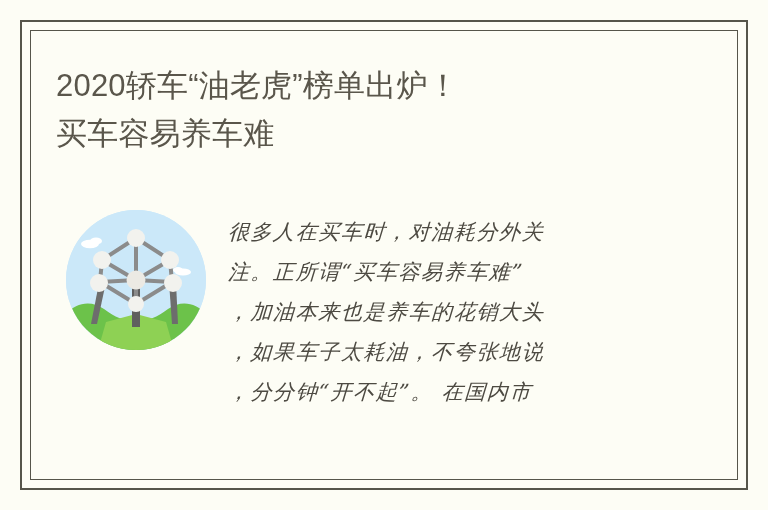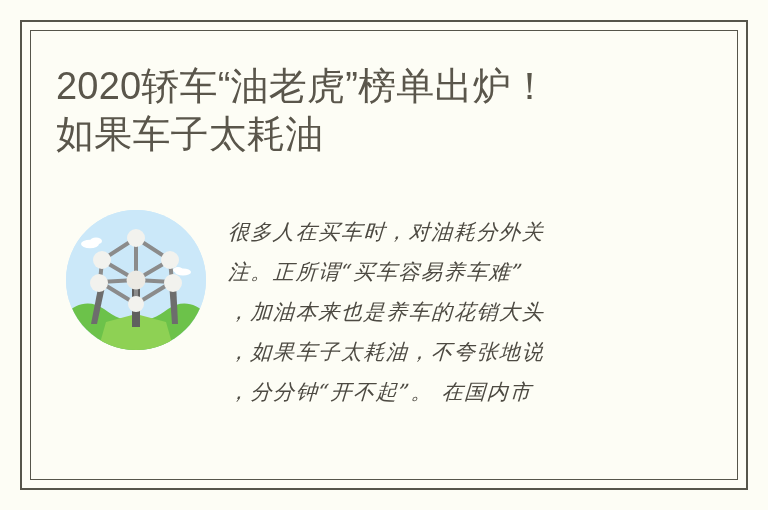--- a/index.html
+++ b/index.html
@@ -45,21 +45,21 @@
   }
 
   
   .title-block {
     position: absolute;
     left: 56px;
     top: 62px;
     width: 640px;
   }
   .title-line {
-    font-size: 38px;
+    font-size: 31px;
     line-height: 48px;
     letter-spacing: 0.2px;
     color: #5a564b;
     white-space: nowrap;
     font-weight: 400;
   }
 
   
   .thumb {
     position: absolute;
@@ -96,21 +96,21 @@
 </head>
 <body>
 
 <div id="page">
 
   <div class="frame-outer"></div>
   <div class="frame-inner"></div>
 
   <div class="title-block">
     <div class="title-line">2020轿车“油老虎”榜单出炉！</div>
-    <div class="title-line">如果车子太耗油</div>
+    <div class="title-line">买车容易养车难</div>
   </div>
 
   <div class="thumb">
     <svg width="140" height="140" viewBox="0 0 140 140">
 
       <rect x="0" y="0" width="140" height="140" fill="#cbe8f9"></rect>
 
       <g fill="#ffffff">
         <ellipse cx="24" cy="34" rx="9" ry="4.2"></ellipse>
         <ellipse cx="30" cy="31" rx="6" ry="3.6"></ellipse>

